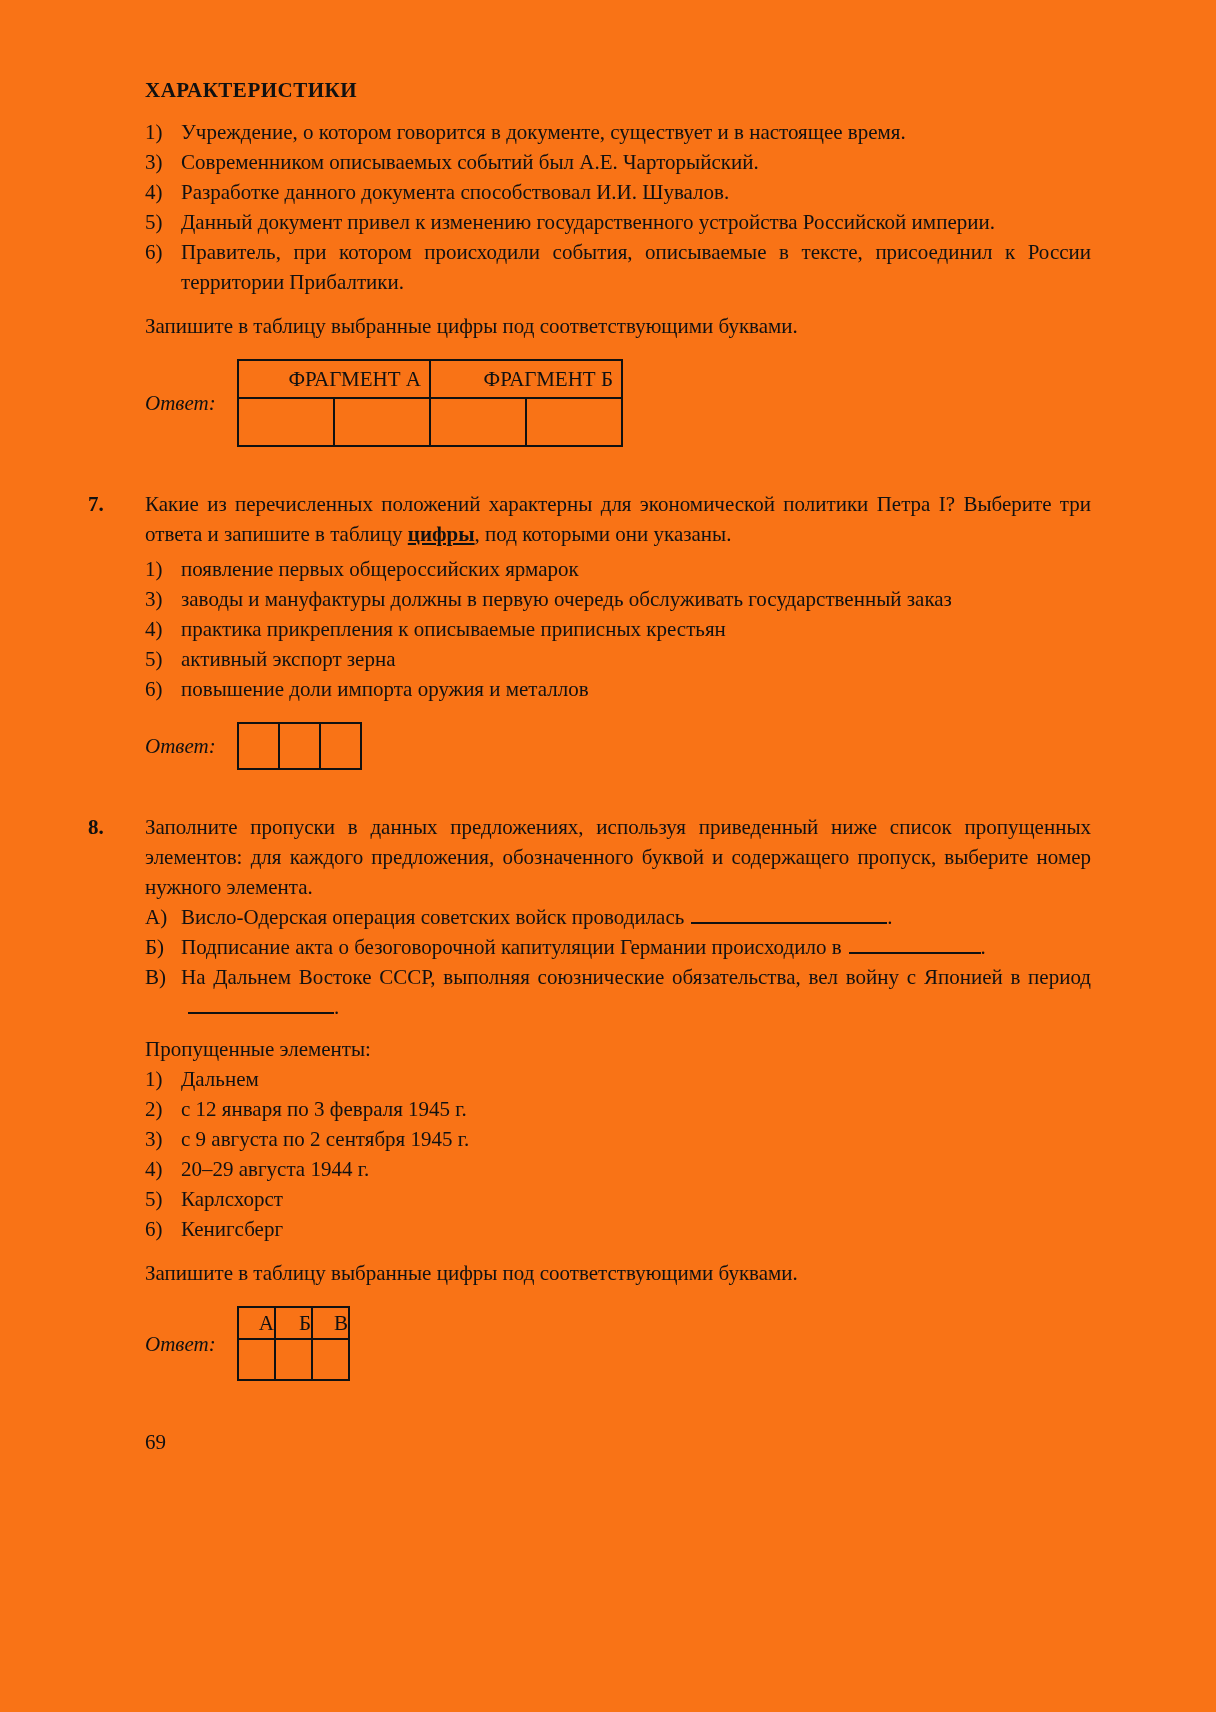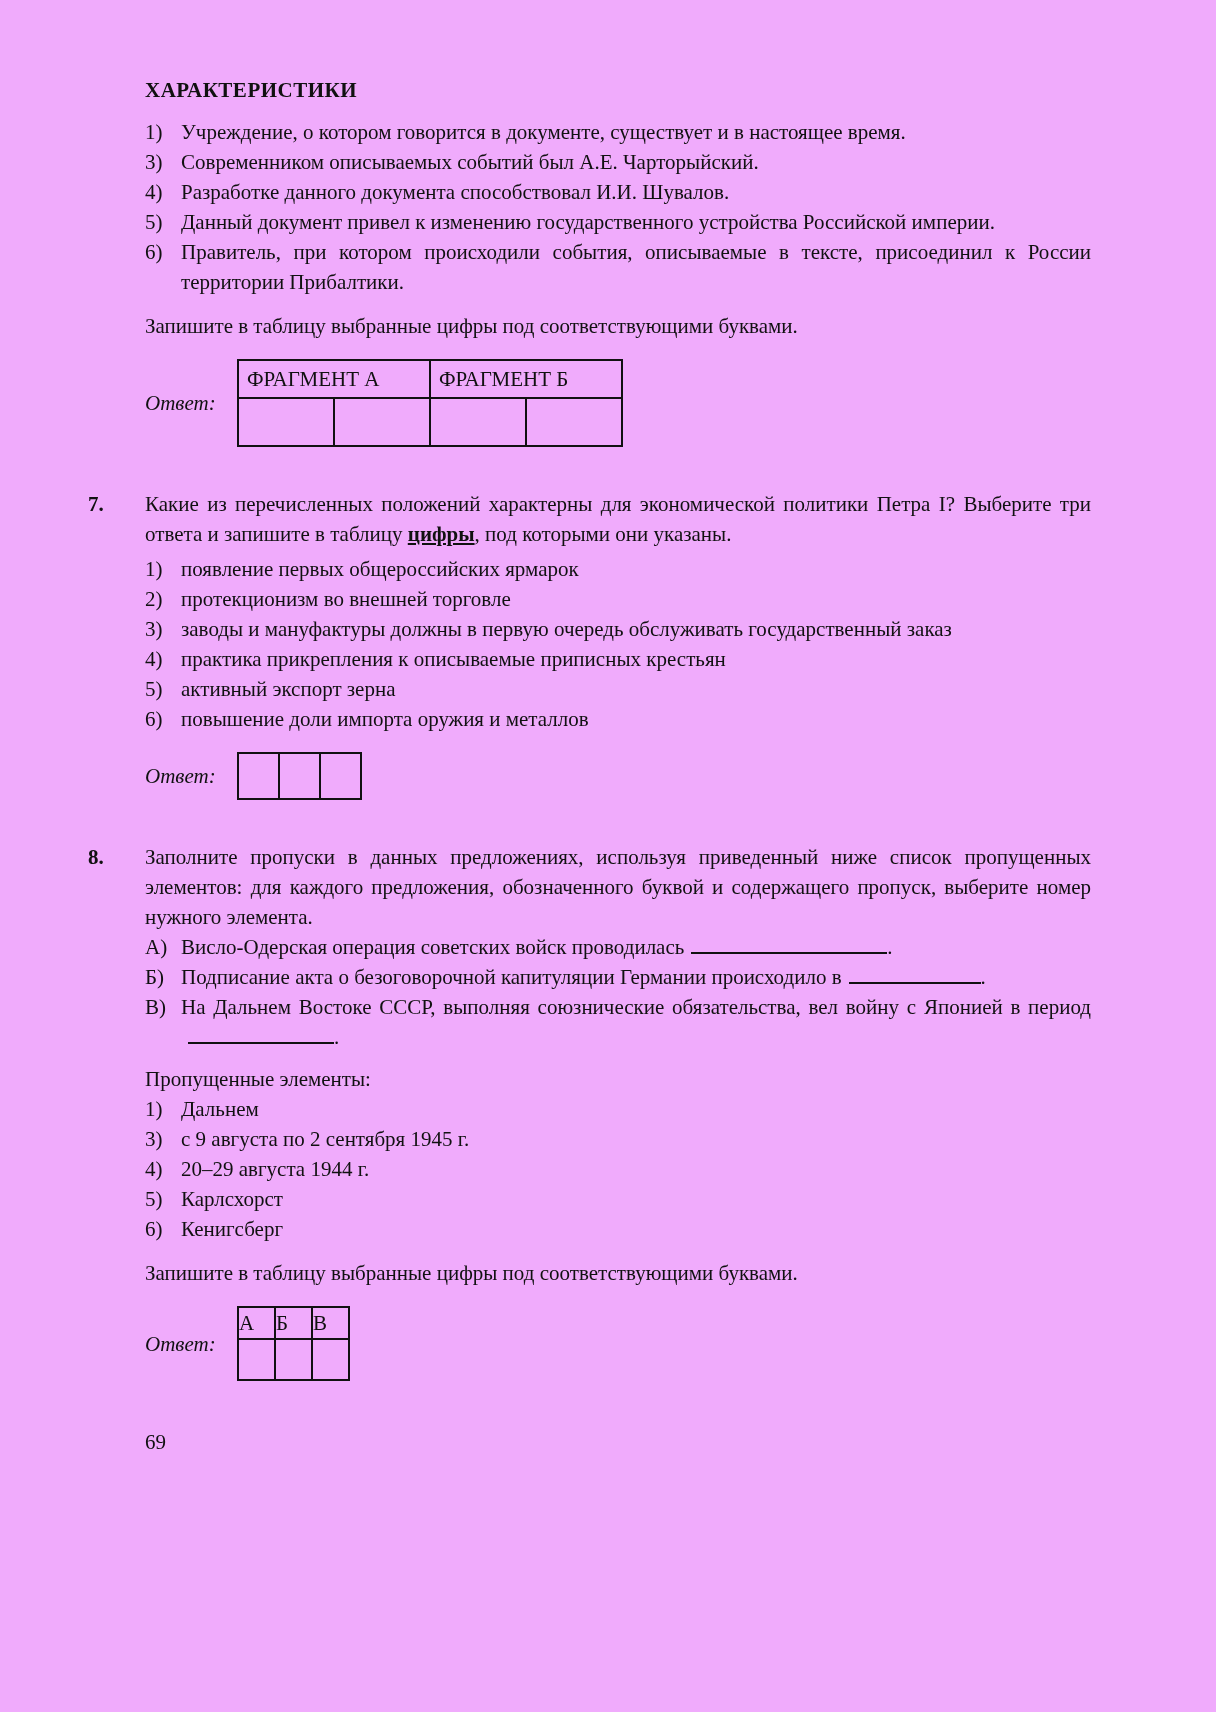--- a/index.html
+++ b/index.html
@@ -5,21 +5,21 @@
   * { margin: 0; padding: 0; box-sizing: border-box; }
   html, body { background: #ffffff; }
   body {
     font-family: "Liberation Serif", "DejaVu Serif", serif;
     color: #111111;
   }
   .page {
     position: relative;
     width: 1216px;
     height: 1712px;
-    background: #f0abfc;
+    background: #f97316;
     overflow: hidden;
   }
   .content {
     position: absolute;
     left: 145px;
     top: 75px;
     width: 946px;
     font-size: 21px;
     line-height: 30px;
   }
@@ -47,21 +47,21 @@
   }
   .answer-label {
     font-style: italic;
     width: 92px;
     flex: 0 0 92px;
   }
   table.answer-table { border-collapse: collapse; }
   table.answer-table th, table.answer-table td {
     border: 2px solid #111111;
     font-weight: normal;
-    text-align: left;
+    text-align: right;
     vertical-align: middle;
     font-size: 21px;
   }
   table.fragments-table th { width: 192px; height: 38px; padding: 0 8px; }
   table.fragments-table td { width: 96px; height: 48px; }
   table.triple-table td { width: 41px; height: 46px; }
   table.abv-table th { width: 37px; height: 31px; }
   table.abv-table td { width: 37px; height: 41px; }
   .question {
     position: relative;
@@ -127,21 +127,20 @@
         </table>
       </div>
     </section>
 
     <section class="question">
       <div class="q-num">7.</div>
       <div class="stem"><span>Какие из перечисленных положений характерны для экономической политики Петра I? Выберите три ответа и запишите в таблицу </span><span class="emph">цифры</span><span>, под которыми они указаны.</span></div>
 
       <div class="options">
         <div class="list-item"><span class="item-num">1)</span><span>появление первых общероссийских ярмарок</span></div>
-        <div class="list-item"><span class="item-num">2)</span><span>протекционизм во внешней торговле</span></div>
         <div class="list-item"><span class="item-num">3)</span><span>заводы и мануфактуры должны в первую очередь обслуживать государственный заказ</span></div>
         <div class="list-item"><span class="item-num">4)</span><span>практика прикрепления к описываемые приписных крестьян</span></div>
         <div class="list-item"><span class="item-num">5)</span><span>активный экспорт зерна</span></div>
         <div class="list-item"><span class="item-num">6)</span><span>повышение доли импорта оружия и металлов</span></div>
       </div>
 
       <div class="answer-row">
         <span class="answer-label">Ответ:</span>
         <table class="answer-table triple-table">
           <tbody>
@@ -162,20 +161,21 @@
       <div class="sentences">
         <div class="list-item"><span class="item-num">А)</span><span>Висло-Одерская операция советских войск проводилась</span><span class="blank blank-a"></span><span>.</span></div>
         <div class="list-item"><span class="item-num">Б)</span><span>Подписание акта о безоговорочной капитуляции Германии происходило в</span><span class="blank blank-b"></span><span>.</span></div>
         <div class="list-item"><span class="item-num">В)</span><span>На Дальнем Востоке СССР, выполняя союзнические обязательства, вел войну с Японией в период</span><span class="blank blank-v"></span><span>.</span></div>
       </div>
 
       <div class="elements-label">Пропущенные элементы:</div>
 
       <div>
         <div class="list-item"><span class="item-num">1)</span><span>Дальнем</span></div>
+        <div class="list-item"><span class="item-num">2)</span><span>с 12 января по 3 февраля 1945 г.</span></div>
         <div class="list-item"><span class="item-num">3)</span><span>с 9 августа по 2 сентября 1945 г.</span></div>
         <div class="list-item"><span class="item-num">4)</span><span>20–29 августа 1944 г.</span></div>
         <div class="list-item"><span class="item-num">5)</span><span>Карлсхорст</span></div>
         <div class="list-item"><span class="item-num">6)</span><span>Кенигсберг</span></div>
       </div>
 
       <div class="instruction">Запишите в таблицу выбранные цифры под соответствующими буквами.</div>
 
       <div class="answer-row">
         <span class="answer-label">Ответ:</span>

